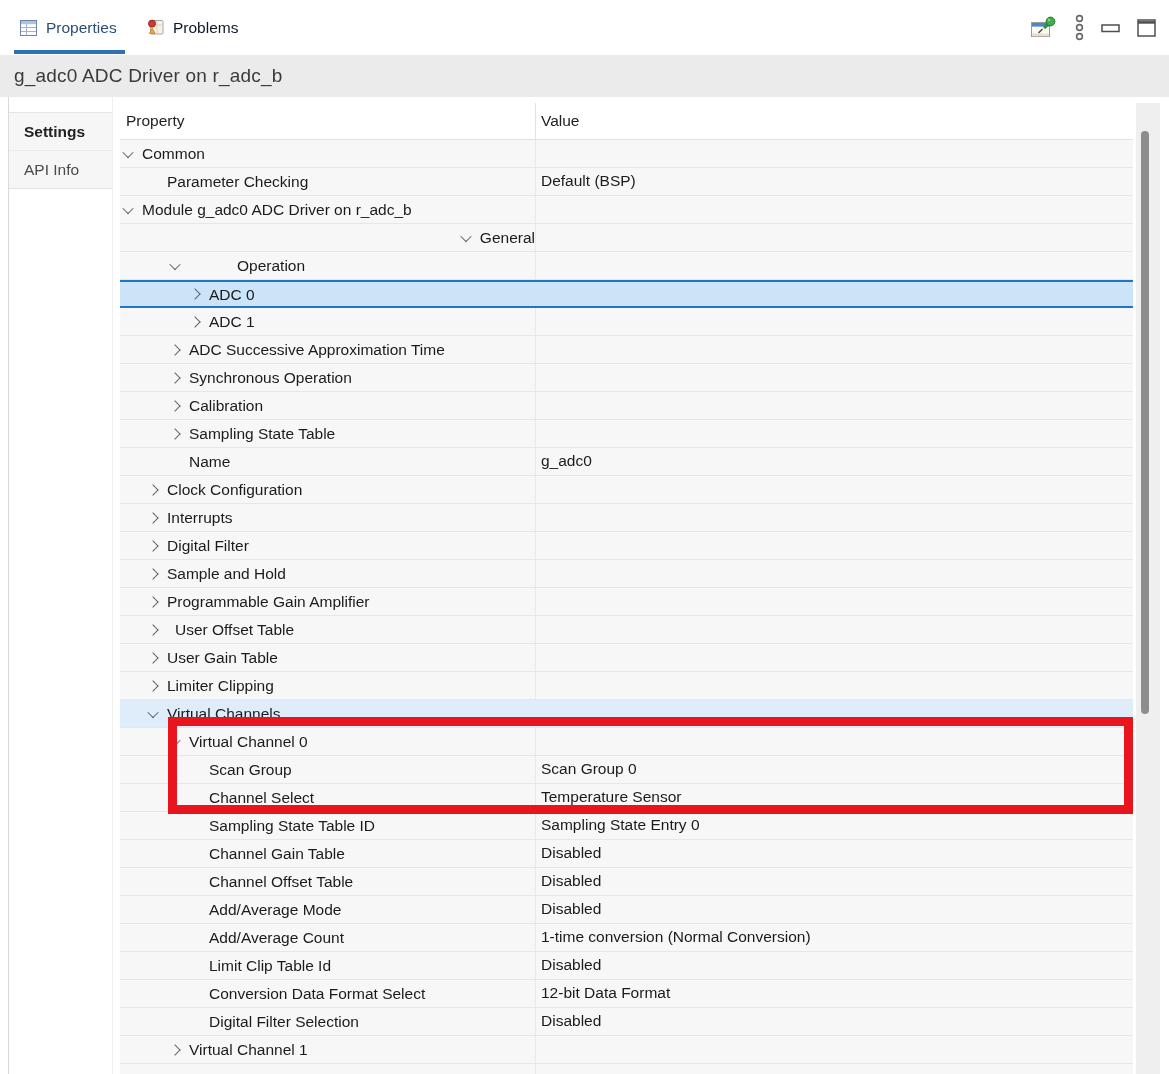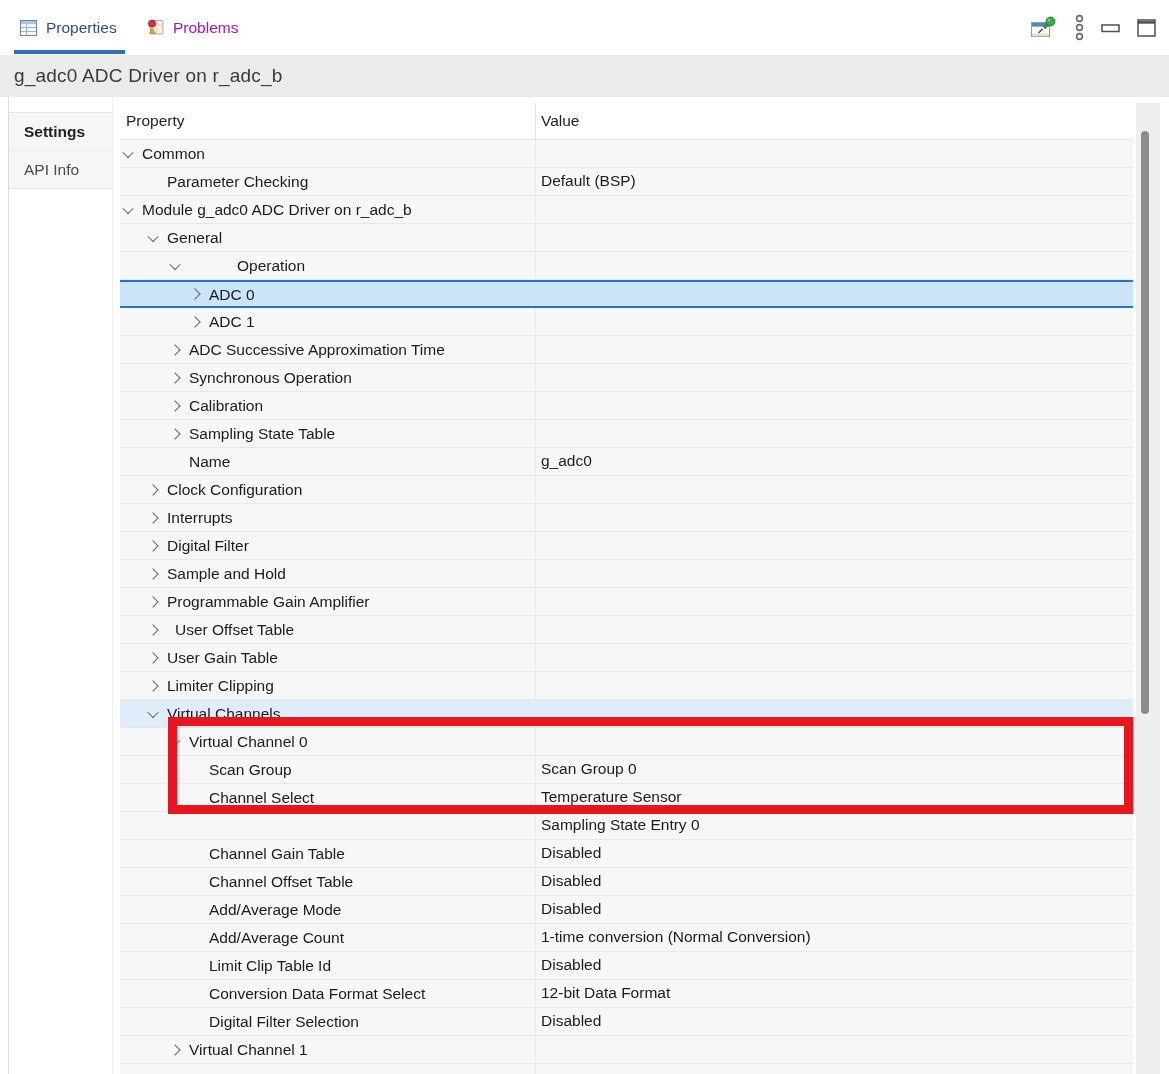--- a/index.html
+++ b/index.html
@@ -4,21 +4,21 @@
 <style>
   * { margin:0; padding:0; box-sizing:border-box; }
   body { background:#ffffff; font-family:"Liberation Sans", sans-serif; }
   .screen { position:relative; width:1169px; height:1074px; background:#ffffff; overflow:hidden; }
 
   
   .tabbar { position:absolute; left:0; top:0; width:100%; height:47px; background:#ffffff; }
   .tab { position:absolute; top:0; height:55px; display:flex; align-items:center; gap:9px;
          font-size:15.5px; cursor:default; }
   .tab-properties { left:14px; padding:0 8px 0 6px; color:#2b4f72; }
-  .tab-problems  { left:140px; padding:0 6px; color:#a21caf; }
+  .tab-problems  { left:140px; padding:0 6px; color:#0f172a; }
   .tab-underline { position:absolute; left:0; right:0; bottom:1px; height:4px; background:#2e6fba; }
   .tab-actions { position:absolute; right:12px; top:0; height:55px; display:flex; align-items:center; gap:16px; }
   .tact { display:flex; align-items:center; justify-content:center; }
 
   
   .titlebar { position:absolute; left:0; top:55px; width:100%; height:42px; background:#ebebeb;
               display:flex; align-items:center; padding-left:14px; }
   .titlebar .title { font-size:19px; font-weight:normal; color:#3a3a3a; letter-spacing:0.2px; }
 
   
@@ -167,21 +167,21 @@
           <div class="cell-val">Default (BSP)</div>
         </div>
         <div class="row">
           <div class="cell-prop" style="padding-left: 4px;">
             <span class="chev down"></span>
             <span>Module g_adc0 ADC Driver on r_adc_b</span>
           </div>
           <div class="cell-val"></div>
         </div>
         <div class="row">
-          <div class="cell-prop" style="padding-left: 29px;">
+          <div class="cell-prop" style="padding-left: 29px; justify-content: flex-end;">
             <span class="chev down"></span>
             <span>General</span>
           </div>
           <div class="cell-val"></div>
         </div>
         <div class="row">
           <div class="cell-prop" style="padding-left: 51px; gap: 48px;">
             <span class="chev down"></span>
             <span>Operation</span>
           </div>
@@ -311,20 +311,23 @@
           </div>
           <div class="cell-val">Scan Group 0</div>
         </div>
         <div class="row">
           <div class="cell-prop" style="padding-left: 89px;">
             <span>Channel Select</span>
           </div>
           <div class="cell-val">Temperature Sensor</div>
         </div>
         <div class="row">
+          <div class="cell-prop" style="padding-left: 89px;">
+            <span>Sampling State Table ID</span>
+          </div>
           <div class="cell-val">Sampling State Entry 0</div>
         </div>
         <div class="row">
           <div class="cell-prop" style="padding-left: 89px;">
             <span>Channel Gain Table</span>
           </div>
           <div class="cell-val">Disabled</div>
         </div>
         <div class="row">
           <div class="cell-prop" style="padding-left: 89px;">

